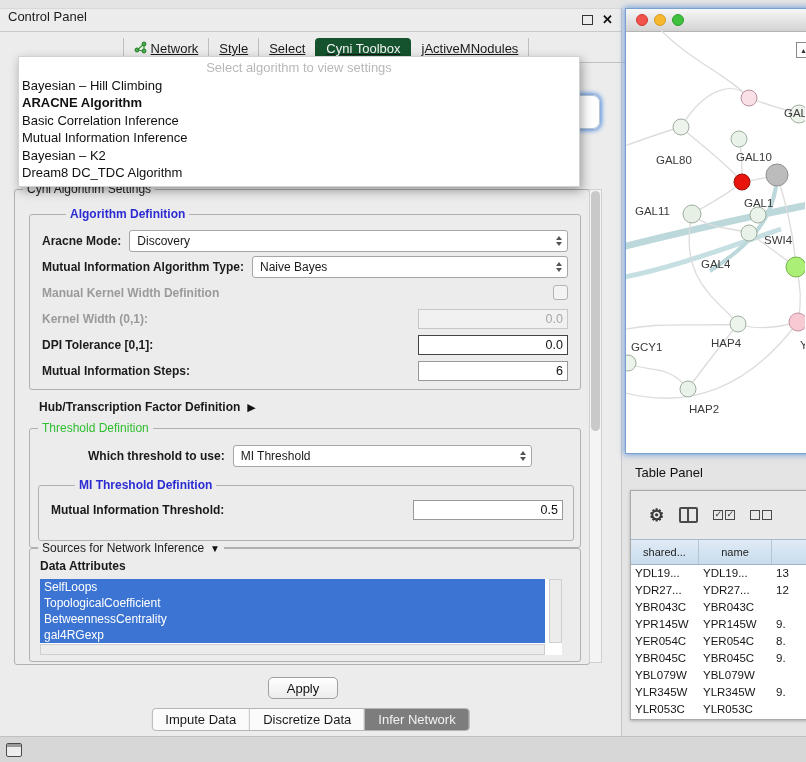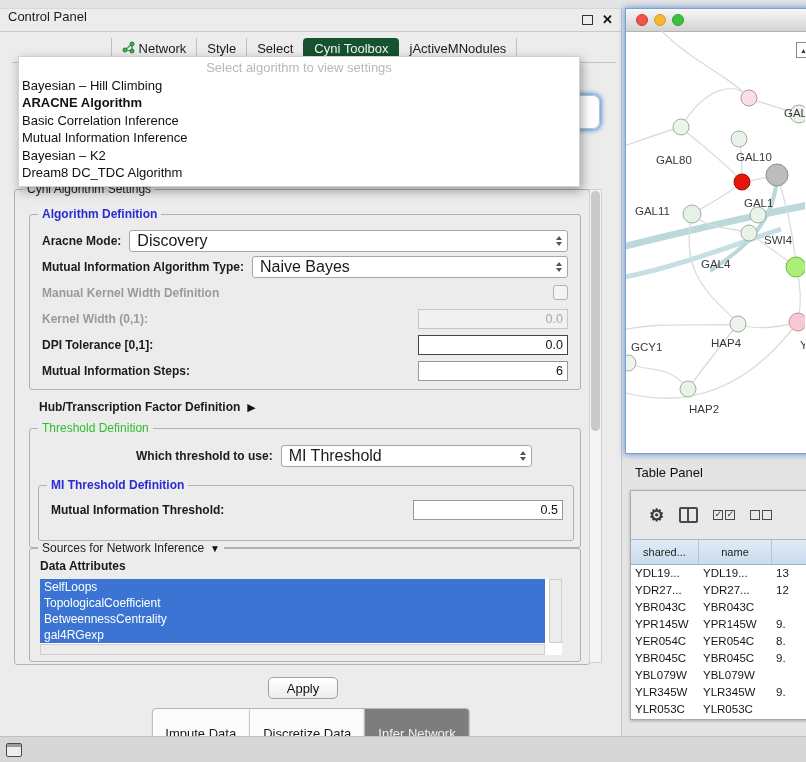--- a/index.html
+++ b/index.html
@@ -19,23 +19,24 @@
   .titlebar{
     height:22px;display:flex;justify-content:space-between;
     padding:0 8px;border-bottom:1px solid #c9c9c9;
   }
   .titlebar .wtitle{font-size:13px;color:#1b1b1b;}
   .winbtns{display:flex;align-items:center;gap:9px;}
   .float-btn{width:9px;height:8px;border:1px solid #333;background:transparent;display:inline-block;}
   .close-btn{font-size:13px;font-weight:bold;color:#111;line-height:12px;}
 
   .tabbar{
-    position:absolute;left:12px;top:26px;width:604px;height:27px;
+    position:absolute;left:24px;top:26px;width:604px;height:27px;
     display:flex;align-items:center;justify-content:center;
     border-bottom:1px solid #c2c2c2;
+    text-decoration:underline;
   }
   .tab{
     display:flex;align-items:center;gap:4px;
     font-size:13px;padding:3px 10px;border-left:1px solid #bfbfbf;
     cursor:default;white-space:nowrap;
   }
   .tab:last-child{border-right:1px solid #bfbfbf;}
   .tab.selected{
     background:#14532d;color:#f4f4f4;border-radius:4px;
     border-left-color:transparent;
@@ -62,37 +63,37 @@
     font-size:13px;line-height:17.4px;padding-left:3px;color:#101010;white-space:nowrap;
   }
   .popup-item.selected{font-weight:bold;}
 
   
   .fieldset{position:absolute;border:1px solid #b1b1b1;border-radius:3px;background:transparent;}
   .leg{
     position:absolute;top:-8px;left:8px;background:#ececec;padding:0 4px;
     font-size:12px;white-space:nowrap;
   }
-  .leg.blue{color:#2b2bd4;font-weight:bold;}
+  .leg.blue{color:#2b2bd4;font-weight:bold;margin-left:28px;}
   .leg.green{color:#2fbe2f;font-weight:normal;}
   .leg.black{color:#1c1c1c;}
 
   .settings{left:14px;top:180px;width:574px;height:474px;}
   .algdef{left:14px;top:24px;width:550px;height:174px;}
   .alg-rows{padding:15px 12px 0 12px;display:flex;flex-direction:column;gap:5px;}
   .frow{display:flex;align-items:center;height:21px;}
   .frow .lbl{font-size:12px;font-weight:bold;color:#1c1c1c;white-space:nowrap;}
   .frow .lbl.dis{color:#9a9a9a;}
   .spacer{flex:1;}
 
   .combo{
     flex:1;margin-left:8px;height:20px;background:#fff;
     border:1px solid #a6a6a6;border-radius:3px;
     display:flex;align-items:center;justify-content:space-between;
-    font-size:16px;padding-left:7px;overflow:hidden;
+    font-size:12px;padding-left:7px;overflow:hidden;
   }
   .stepper{display:flex;flex-direction:column;align-items:center;gap:2px;padding:0 5px;}
   .tri-up{width:0;height:0;border-left:3.5px solid transparent;border-right:3.5px solid transparent;border-bottom:4.5px solid #555;}
   .tri-dn{width:0;height:0;border-left:3.5px solid transparent;border-right:3.5px solid transparent;border-top:4.5px solid #555;}
 
   .tfield{
     width:140px;height:18px;border:1px solid #999;background:#fff;
     font-size:12.5px;text-align:right;padding:0 4px;
     font-family:"Liberation Sans", sans-serif;color:#111;
   }
@@ -135,21 +136,21 @@
     position:absolute;left:268px;top:668px;width:70px;height:22px;
     background:linear-gradient(#ffffff,#ececec);
     border:1px solid #9f9f9f;border-radius:5px;
     font-size:13px;font-family:"Liberation Sans", sans-serif;color:#111;
   }
 
   .bottom-tabs{
     position:absolute;top:699px;left:50%;transform:translateX(-50%);
     display:flex;border:1px solid #b5b5b5;border-radius:4px;background:#fbfbfb;overflow:hidden;
   }
-  .btab{font-size:13px;padding:17px 13px;border-left:1px solid #c6c6c6;white-space:nowrap;}
+  .btab{font-size:13px;padding:3px 13px;border-left:1px solid #c6c6c6;white-space:nowrap;}
   .btab:first-child{border-left:none;}
   .btab.selected{background:#7d7d7d;color:#f2f2f2;}
 
   
   .net-window{
     position:absolute;left:625px;top:8px;width:185px;height:444px;
     background:#fff;border:1px solid #7aa0cf;
     box-shadow:0 0 6px 1px rgba(82,140,220,.75);
   }
   .net-titlebar{
@@ -286,21 +287,21 @@
     </div>
 
     <div class="hub-row">
       <span class="lbl">Hub/Transcription Factor Definition</span>
       <span class="hub-arrow">▶</span>
     </div>
 
     <div class="fieldset threshold">
       <span class="leg green">Threshold Definition</span>
       <div class="which-row">
-        <span class="lbl" style="font-size:12px;font-weight:bold;margin-left:48px;">Which threshold to use:</span>
+        <span class="lbl" style="font-size:12px;font-weight:bold;">Which threshold to use:</span>
         <div class="combo">
           <span>MI Threshold</span>
           <span class="stepper">
               <span class="tri-up"></span>
               <span class="tri-dn"></span>
             </span>
         </div>
       </div>
       <div class="fieldset mithr">
         <span class="leg blue">MI Threshold Definition</span>

